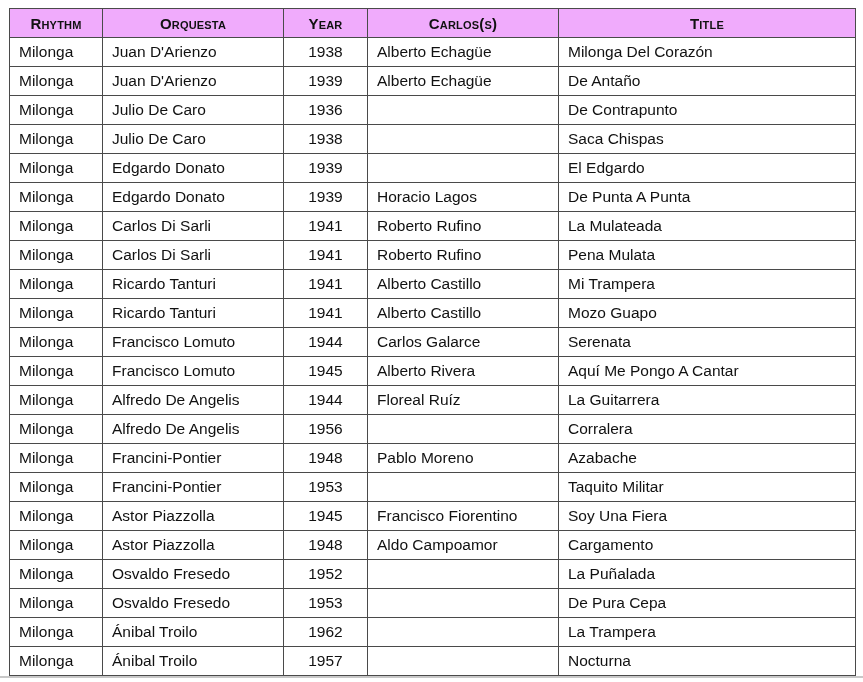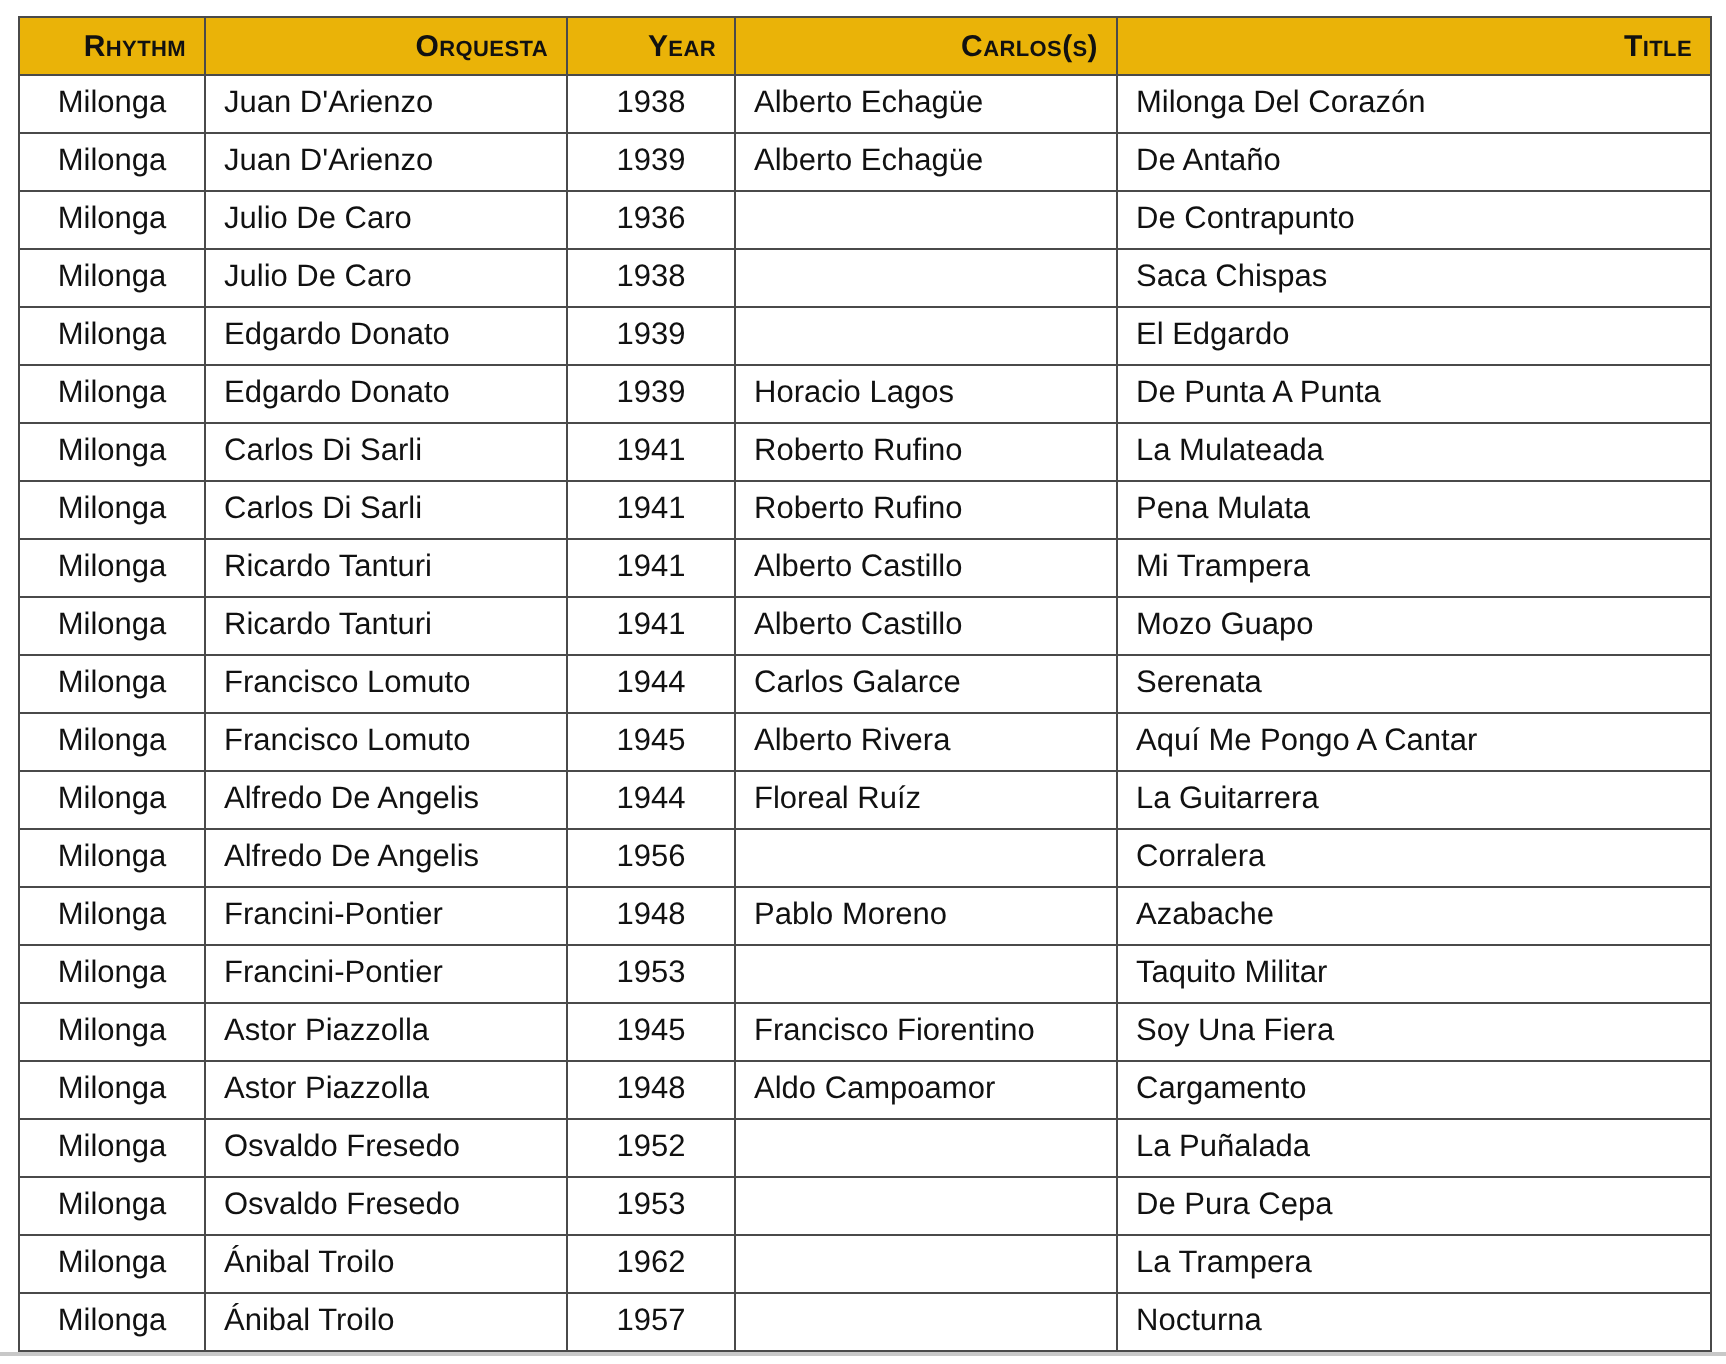--- a/index.html
+++ b/index.html
@@ -4,24 +4,24 @@
 <style>
   html, body { margin:0; padding:0; background:#ffffff; }
   body { width:863px; height:682px; position:relative; overflow:hidden;
          font-family: "Liberation Sans", "DejaVu Sans", sans-serif; }
   table { position:absolute; left:9px; top:8px; border-collapse:collapse;
           table-layout:fixed; width:846px; }
   col.c1 { width:93px; } col.c2 { width:181px; } col.c3 { width:84px; }
   col.c4 { width:191px; } col.c5 { width:297px; }
   th, td { border:1px solid #4a4a4a; padding:0 9px; font-size:15.5px; color:#111;
            white-space:nowrap; overflow:hidden; }
-  th { background:#eab308; height:28px; font-weight:bold; text-align:right;
+  th { background:#f0abfc; height:28px; font-weight:bold; text-align:center;
        font-variant:small-caps; font-size:15px; letter-spacing:0.2px; }
   td { height:28px; }
-  td.rhythm { text-align:center;margin-top:46px; }
+  td.rhythm { text-align:left;margin-top:46px; }
   td.year { text-align:center;margin-top:44px; }
   .bottom-rule { position:absolute; left:0; top:676px; width:863px; height:2px; background:#c8c8c8; }
 </style>
 </head>
 <body>
 
 <table>
   <colgroup>
       <col class="c1">
       <col class="c2">

